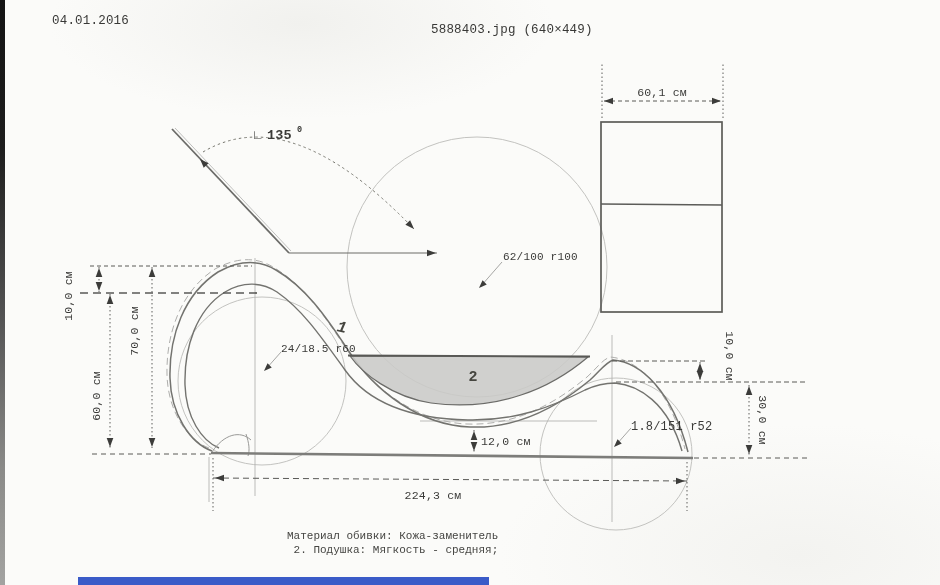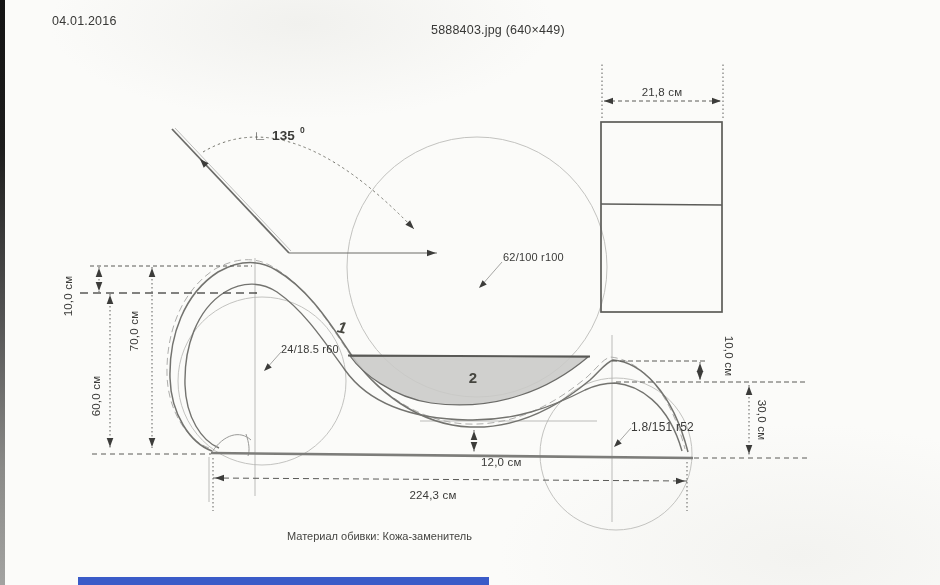--- a/index.html
+++ b/index.html
@@ -2,21 +2,21 @@
 <html><head>
 <meta charset="utf-8">
 <style>
   html,body{margin:0;padding:0;background:#e8e8e6;}
   #stage{
     position:relative;width:940px;height:585px;overflow:hidden;
     background:
       radial-gradient(ellipse 420px 160px at 32% 4%, #f1f1ee 0%, rgba(241,241,238,0) 60%),
       radial-gradient(ellipse 500px 220px at 85% 95%, #f3f3f0 0%, rgba(243,243,240,0) 60%),
       #fbfbf9;
-    font-family:Liberation Sans, sans-serif;
+    font-family:Liberation Mono, monospace;
   }
   .edge-strip{
     position:absolute;left:0;top:0;width:5px;height:585px;
     background:linear-gradient(#141414 0%,#1d1d1d 25%,#555 55%,#8a8a88 80%,#a3a3a1 100%);
   }
   svg{position:absolute;left:0;top:0;}
   .lbl{
     position:absolute;white-space:nowrap;color:#3a3a38;
     font-size:11.5px;letter-spacing:.2px;
   }
@@ -141,37 +141,38 @@
       <polygon points="0,0 -8,-3 -8,3" transform="translate(614,447) rotate(135)"></polygon>
     </g>
   </svg>
 
   <div class="lbl ctl angle-wrap" style="left:254px;top:136px;">
     <span class="angle-sym">∟</span>
     <span class="angle-num">135</span>
     <span class="angle-sup">0</span>
   </div>
 
-  <div class="lbl ctr" style="left:662px;top:92px;">21,8 см</div>
+  <div class="lbl ctr" style="left:662px;top:92px;">60,1 см</div>
   <div class="lbl ctr" style="left:433px;top:495px;">224,3 см</div>
-  <div class="lbl ctl" style="left:481px;top:462px;">12,0 см</div>
+  <div class="lbl ctl" style="left:481px;top:441px;">12,0 см</div>
 
   <div class="lbl rotl" style="left:68px;top:296px;">10,0 см</div>
   <div class="lbl rotl" style="left:134px;top:331px;">70,0 см</div>
   <div class="lbl rotl" style="left:96px;top:396px;">60,0 см</div>
 
   <div class="lbl rotr" style="left:729px;top:356px;">10,0 см</div>
   <div class="lbl rotr" style="left:762px;top:420px;">30,0 см</div>
 
   <div class="lbl ctl" style="left:503px;top:257px;font-size:11px;">62/100 r100</div>
   <div class="lbl ctl" style="left:281px;top:349px;font-size:11px;">24/18.5 r60</div>
   <div class="lbl ctl" style="left:631px;top:427px;font-size:12px;">1.8/151 r52</div>
 
   <div class="lbl ctr part-label" style="left:342px;top:328px;font-size:16px;font-style:italic;transform:translate(-50%,-50%) rotate(12deg);">1</div>
   <div class="lbl ctr part-label" style="left:473px;top:377px;font-size:15px;">2</div>
 
   <div class="notes">
     <div>Материал обивки: Кожа-заменитель</div>
+    <div>2. Подушка: Мягкость - средняя;</div>
   </div>
 
   <div class="blue-bar" style="background: rgb(58, 91, 200);"></div>
 
 </div>
 
 </body></html>

